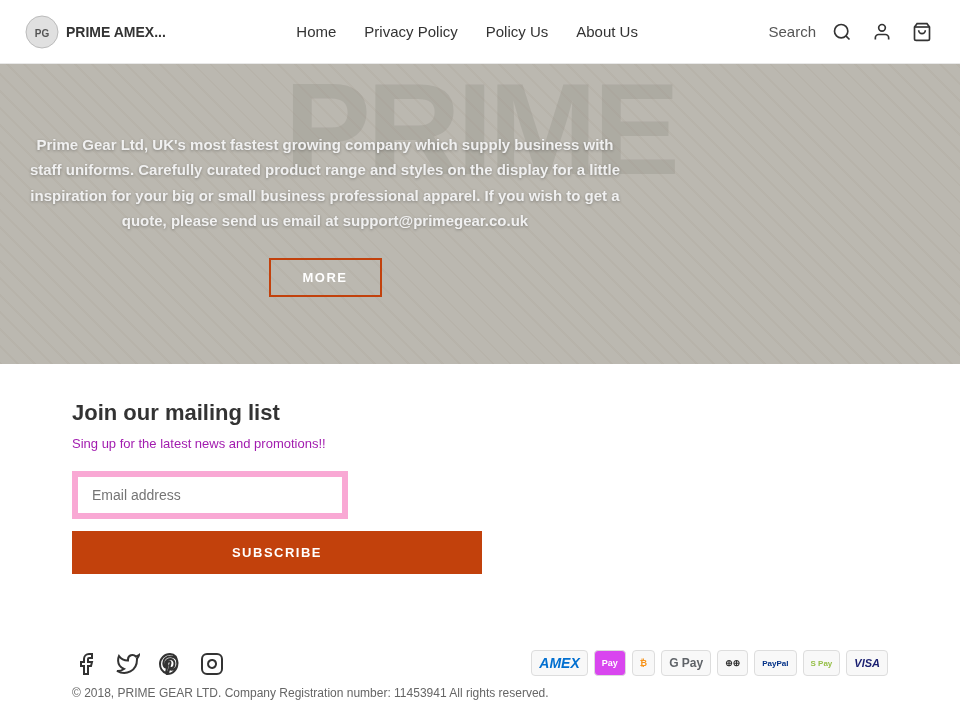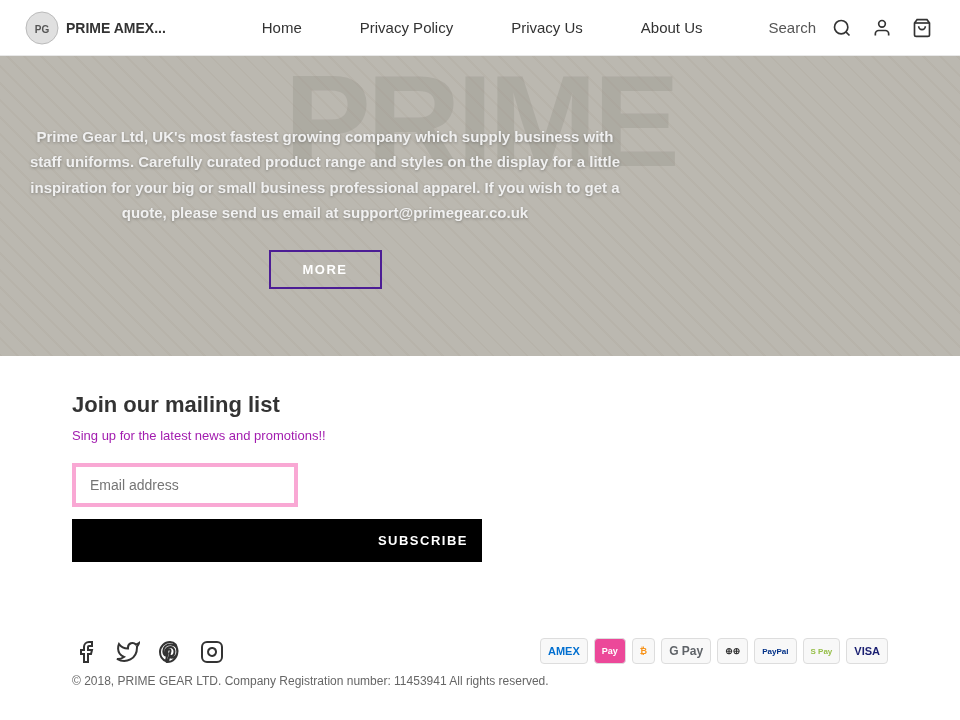--- a/index.html
+++ b/index.html
@@ -4,21 +4,21 @@
   <style>
     * { margin: 0; padding: 0; box-sizing: border-box; }
     body { font-family: -apple-system, BlinkMacSystemFont, 'Segoe UI', Helvetica, Arial, sans-serif; background: #fff; color: #333; }
 
     
     header {
       display: flex;
       align-items: center;
       justify-content: space-between;
       padding: 8px 24px;
-      height: 56px;
+      height: 64px;
       border-bottom: 1px solid #e8e8e8;
       position: relative;
       z-index: 10;
       background: #fff;
     }
     .header-logo {
       display: flex;
       align-items: center;
       gap: 6px;
       font-weight: 700;
@@ -32,21 +32,20 @@
     }
     nav {
       display: flex;
       gap: 28px;
       align-items: center;
     }
     nav a {
       font-size: 15px;
       color: #333;
       text-decoration: none;
-      margin-left: 30px;
     }
     .header-right {
       display: flex;
       align-items: center;
       gap: 12px;
     }
     .search-area {
       display: flex;
       align-items: center;
       gap: 8px;
@@ -122,21 +121,21 @@
     .hero-content p {
       font-size: 15px;
       line-height: 1.7;
       font-weight: 700;
       color: #f0f0f0;
     }
     .more-btn {
       display: inline-block;
       margin-top: 24px;
       padding: 10px 32px;
-      border: 2px solid #4c1d95;
+      border: 2px solid #c2410c;
       color: #fff;
       font-size: 13px;
       font-weight: 600;
       letter-spacing: 1.5px;
       text-decoration: none;
       cursor: pointer;
       background: transparent;
     }
 
     
@@ -150,40 +149,40 @@
       color: #333;
       margin-bottom: 10px;
     }
     .mailing-subtitle {
       font-size: 13px;
       color: #a21caf;
       margin-bottom: 20px;
     }
     .email-input {
       display: block;
-      width: 226px;
+      width: 276px;
       padding: 10px 14px;
-      border: 4px solid #f9a8d4;
+      border: 6px solid #f9a8d4;
       font-size: 14px;
       color: #999;
       outline: none;
       margin-bottom: 12px;
     }
     .subscribe-btn {
       display: block;
       width: 410px;
       padding: 14px;
-      background: #000000;
+      background: #c2410c;
       color: #fff;
       font-size: 13px;
       font-weight: 600;
       letter-spacing: 1.5px;
       border: none;
       cursor: pointer;
-      text-align: right;
+      text-align: center;
     }
 
     
     footer {
       padding: 24px 72px 32px;
       max-width: 960px;
     }
     .social-icons {
       display: flex;
       gap: 14px;
@@ -209,28 +208,28 @@
       border-radius: 4px;
       padding: 3px 7px;
       font-size: 9px;
       font-weight: 700;
       color: #333;
       background: #f8f8f8;
       display: inline-flex;
       align-items: center;
       height: 26px;
     }
-    .payment-badge.amex { color: #016fd0; font-size: 11px; }
-    .payment-badge.apple { background: #ec4899; color: #fff; font-size: 9px; }
+    .payment-badge.amex { color: #016fd0; font-size: 14px; font-style: italic; }
+    .payment-badge.apple { background: #d946ef; color: #fff; font-size: 9px; }
     .payment-badge.bitcoin { color: #f7931a; }
     .payment-badge.google { color: #5f6368; font-size: 12px; }
     .payment-badge.master { color: #eb001b; }
     .payment-badge.paypal { color: #003087; font-size: 8px; }
     .payment-badge.shopify { color: #96bf48; font-size: 8px; }
-    .payment-badge.visa { color: #1a1f71; font-size: 11px; }
+    .payment-badge.visa { color: #1a1f71; font-size: 11px; font-style: italic; }
 
     .copyright {
       font-size: 12px;
       color: #666;
       line-height: 1.6;
       margin-top: 6px;
     }
 
     .footer-row {
       display: flex;
@@ -247,21 +246,21 @@
     <svg class="logo-icon" viewBox="0 0 36 36" xmlns="http://www.w3.org/2000/svg">
       <circle cx="18" cy="18" r="16" fill="#e0e0e0" stroke="#bbb" stroke-width="1"></circle>
       <text x="18" y="23" text-anchor="middle" font-size="10" font-weight="bold" fill="#555">PG</text>
     </svg>
     <span>PRIME AMEX...</span>
   </a>
 
   <nav>
     <a>Home</a>
     <a>Privacy Policy</a>
-    <a>Privacy Us</a>
+    <a>Policy Us</a>
     <a>About Us</a>
   </nav>
 
   <div class="header-right">
     <div class="search-area">
       <span>Search</span>
     </div>
     <button class="search-icon-btn">
       <svg width="20" height="20" viewBox="0 0 24 24" fill="none" stroke="#333" stroke-width="2">
         <circle cx="11" cy="11" r="8"></circle>

